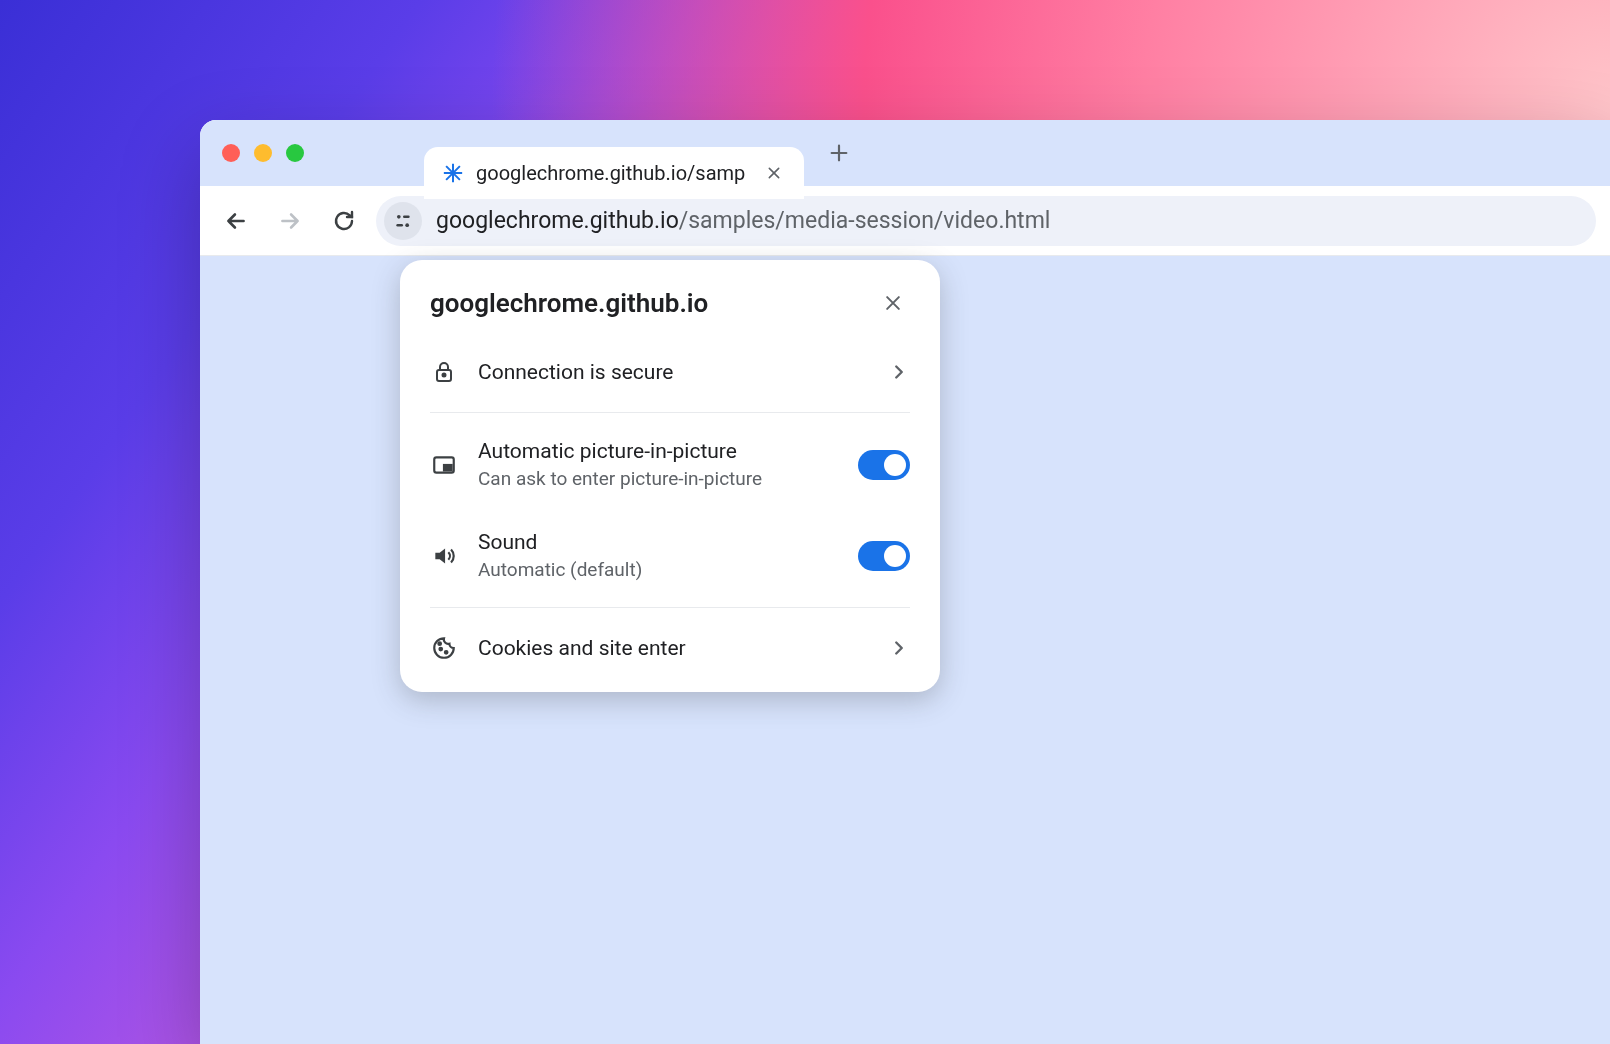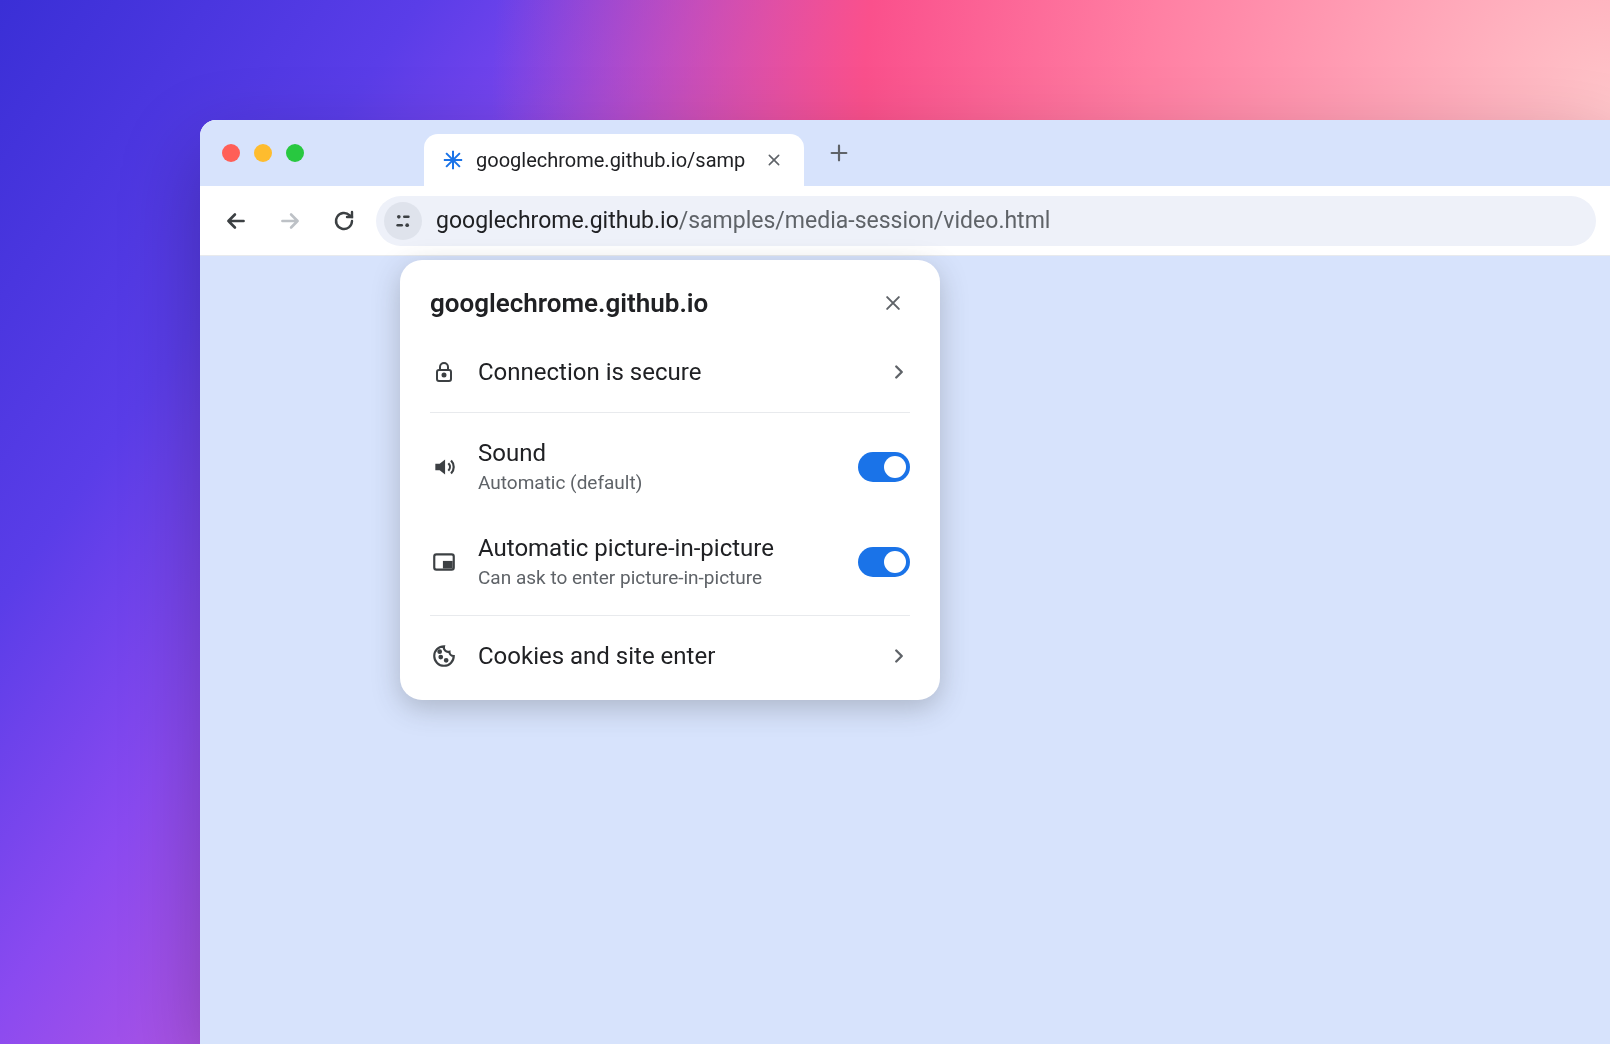--- a/index.html
+++ b/index.html
@@ -26,21 +26,21 @@
     padding: 0 14px;
   }
   .traffic { display: flex; gap: 14px; margin-right: 120px; margin-left: 8px;}
   .dot { width: 18px; height: 18px; border-radius: 50%; }
   .dot.r { background:#ff5f57; } .dot.y { background:#febc2e; } .dot.g { background:#28c840; }
   .tab {
     display:flex; align-items:center; gap:12px;
     background:#fff; height:52px; padding:16px 18px;
     border-radius:14px 14px 0 0;
     font-size:20px; color:#222;
-    position: relative; top:7px;
+    position: relative; top:20px;
     min-width: 380px;
   }
   .tab .favicon { width:22px; height:22px; display:flex; align-items:center; justify-content:center; color:#1a73e8; }
   .tab .title { flex:1; white-space:nowrap; overflow:hidden; text-overflow:clip; color:#202124; }
   .tab .close { color:#5f6368; font-size:18px; padding:4px; cursor:pointer; }
   .newtab { margin-left:24px; color:#5f6368; font-size:26px; cursor:pointer; }
   .toolbar {
     height:70px; background:#fff; display:flex; align-items:center; gap:10px;
     padding: 0 14px; border-bottom:1px solid #e8eaed;
   }
@@ -63,21 +63,21 @@
     width:540px; background:#fff; border-radius:22px;
     box-shadow: 0 8px 28px rgba(60,64,67,.28);
     padding: 26px 0 10px 0;
   }
   .popover .header { display:flex; align-items:center; justify-content:space-between; padding:0 30px 18px 30px; }
   .popover h1 { font-size:26px; font-weight:600; color:#202124; }
   .popover .x { width:34px;height:34px;display:flex;align-items:center;justify-content:center;color:#5f6368;cursor:pointer;border-radius:50%; }
   .row { display:flex; align-items:center; gap:20px; padding:20px 30px; cursor:pointer; }
   .row .icon { width:28px; height:28px; display:flex; align-items:center; justify-content:center; color:#3c4043; flex-shrink:0; }
   .row .labels { flex:1; }
-  .row .label1 { font-size:24px; color:#202124; }
+  .row .label1 { font-size:21px; color:#202124; }
   .row .label2 { font-size:19px; color:#5f6368; margin-top:4px; }
   .row .chev { color:#5f6368; }
   .hr { height:1px; background:#e8eaed; margin:6px 30px; }
   .toggle {
     width:52px; height:30px; border-radius:15px; background:#1a73e8;
     position:relative; cursor:pointer; flex-shrink:0;
   }
   .toggle::after {
     content:""; position:absolute; right:4px; top:4px; width:22px; height:22px;
     background:#fff; border-radius:50%;
@@ -176,43 +176,43 @@
         <svg viewBox="0 0 24 24" width="22" height="22" fill="none" stroke="#5f6368" stroke-width="2.6" stroke-linecap="round" stroke-linejoin="round">
             <path d="M9 6l6 6-6 6"></path>
           </svg>
       </div>
     </div>
 
     <div class="hr"></div>
 
     <div class="row" style="cursor:default;">
       <div class="icon">
+        <svg viewBox="0 0 24 24" width="26" height="26" fill="none" stroke="#3c4043" stroke-width="2">
+            <rect x="3" y="5" width="18" height="14" rx="2"></rect>
+            <rect x="12" y="12" width="7" height="5" fill="#3c4043"></rect>
+          </svg>
+      </div>
+      <div class="labels">
+        <div class="label1">Automatic picture-in-picture</div>
+        <div class="label2">Can ask to enter picture-in-picture</div>
+      </div>
+      <div class="toggle"></div>
+    </div>
+
+    <div class="row" style="cursor:default;">
+      <div class="icon">
         <svg viewBox="0 0 24 24" width="26" height="26" fill="none" stroke="#3c4043" stroke-width="2" stroke-linejoin="round">
             <path d="M4 9v6h4l5 4V5L8 9H4z" fill="#3c4043" stroke="none"></path>
             <path d="M16 8.5a5 5 0 0 1 0 7"></path>
             <path d="M18.5 6a8.5 8.5 0 0 1 0 12"></path>
           </svg>
       </div>
       <div class="labels">
         <div class="label1">Sound</div>
         <div class="label2">Automatic (default)</div>
-      </div>
-      <div class="toggle"></div>
-    </div>
-
-    <div class="row" style="cursor:default;">
-      <div class="icon">
-        <svg viewBox="0 0 24 24" width="26" height="26" fill="none" stroke="#3c4043" stroke-width="2">
-            <rect x="3" y="5" width="18" height="14" rx="2"></rect>
-            <rect x="12" y="12" width="7" height="5" fill="#3c4043"></rect>
-          </svg>
-      </div>
-      <div class="labels">
-        <div class="label1">Automatic picture-in-picture</div>
-        <div class="label2">Can ask to enter picture-in-picture</div>
       </div>
       <div class="toggle"></div>
     </div>
 
     <div class="hr"></div>
 
     <div class="row">
       <div class="icon">
         <svg viewBox="0 0 24 24" width="26" height="26" fill="none" stroke="#3c4043" stroke-width="2">
             <path d="M12 3a9 9 0 1 0 9 9 4 4 0 0 1-4-4 4 4 0 0 1-5-5z"></path>

